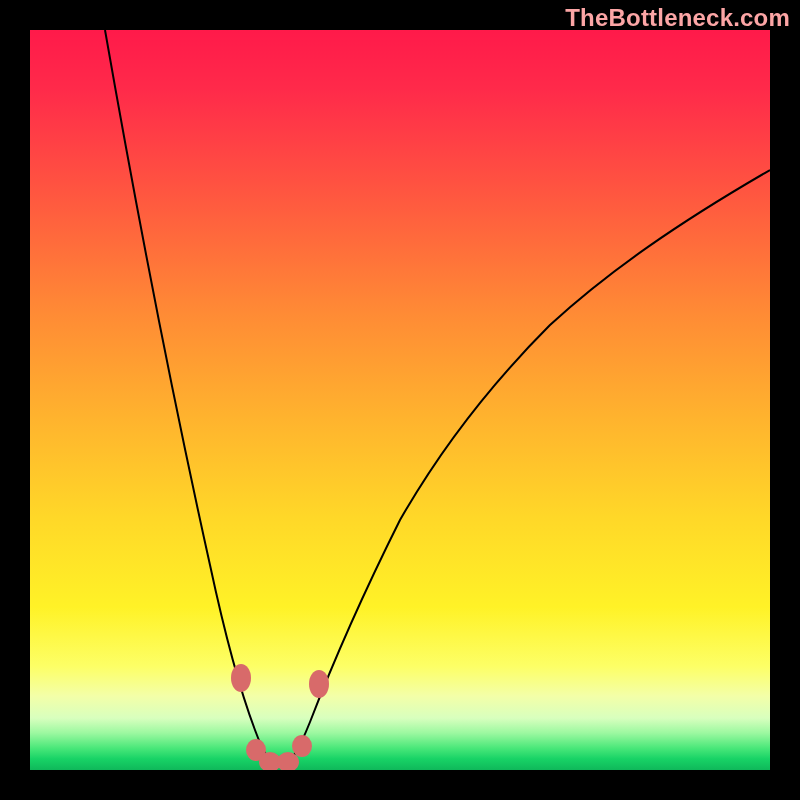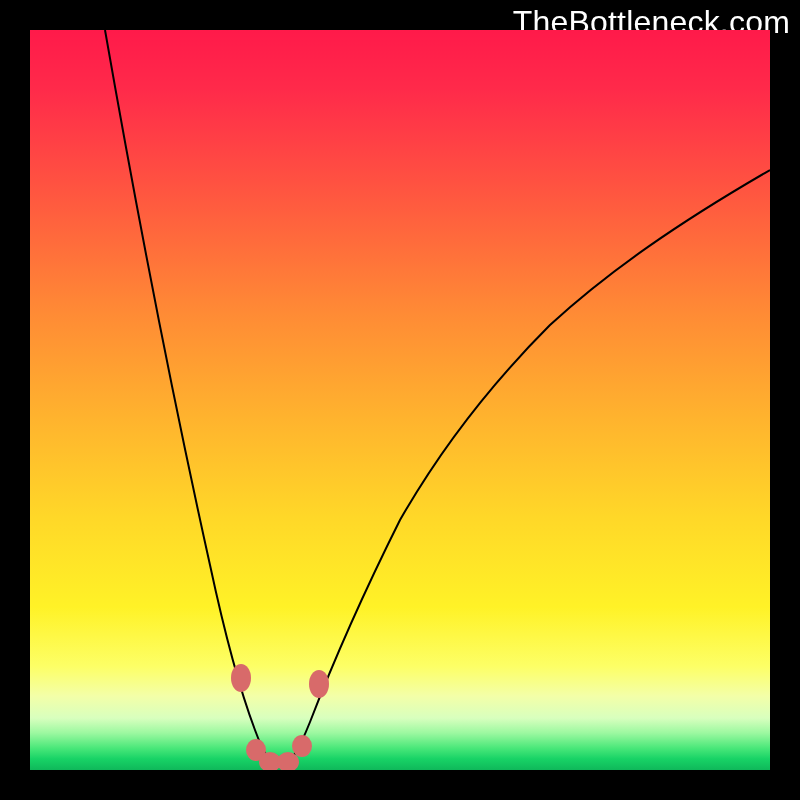--- a/index.html
+++ b/index.html
@@ -37,23 +37,23 @@
       #9cf8a0 95%,
       #4be87a 97%,
       #18d366 98.5%,
       #0fb85a 100%
     );
   }
   .watermark {
     position: absolute;
     top: 4px;
     right: 10px;
-    color: #ffffff;
-    font-size: 32px;
-    font-weight: 400;
+    color: #fca5a5;
+    font-size: 24px;
+    font-weight: 700;
     letter-spacing: 0.2px;
     user-select: none;
   }
   svg.curves {
     position: absolute;
     left: 0; top: 0;
     width: 740px;
     height: 740px;
     overflow: visible;
   }

